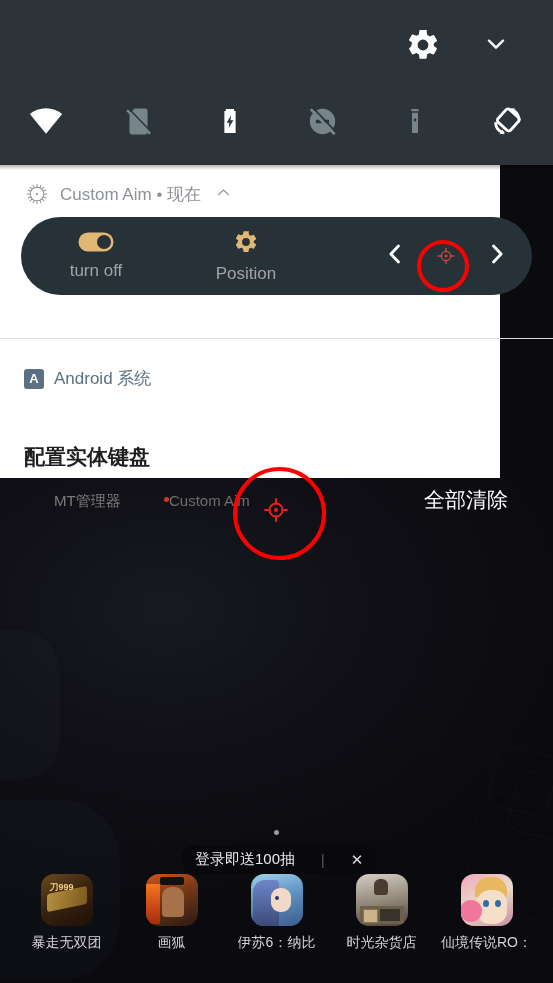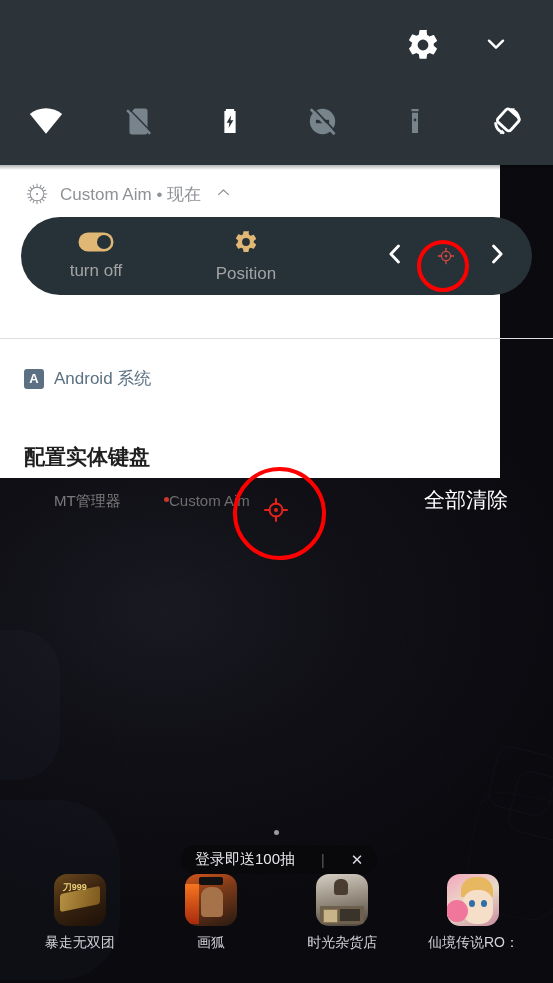--- a/index.html
+++ b/index.html
@@ -532,20 +532,28 @@
 
     <div class="dock-app">
       <div class="dock-icon" style="background:linear-gradient(160deg,#d4541c 0%,#7a3a18 40%,#2a1a12 100%);">
         <div style="position:absolute;left:14px;top:3px;width:24px;height:8px;background:#111;border-radius:2px;"></div>
         <div style="position:absolute;left:16px;top:13px;width:22px;height:30px;background:#a5724a;border-radius:9px 9px 4px 4px;"></div>
         <div style="position:absolute;left:0px;top:10px;width:14px;height:40px;background:linear-gradient(180deg,#ff7a20,#b22b0c);opacity:.9;"></div>
       </div>
       <div class="dock-name">画狐</div>
     </div>
 
+    <div class="dock-app">
+      <div class="dock-icon" style="background:linear-gradient(165deg,#9fd2e8 0%,#5e93c4 45%,#3b5e8c 100%);">
+        <div style="position:absolute;left:2px;top:6px;width:26px;height:46px;background:linear-gradient(180deg,#6e86c8,#3c4a7a);border-radius:12px 4px 0 0;"></div>
+        <div style="position:absolute;left:20px;top:14px;width:20px;height:24px;background:#f0d9c8;border-radius:9px;"></div>
+        <div style="position:absolute;left:24px;top:22px;width:4px;height:4px;background:#243a5e;border-radius:50%;"></div>
+      </div>
+      <div class="dock-name">伊苏6：纳比</div>
+    </div>
 
     <div class="dock-app">
       <div class="dock-icon" style="background:linear-gradient(170deg,#cfc8bd 0%,#9e9display 0%,#a59b8e 50%,#5e564c 100%);">
         <div style="position:absolute;left:0;top:0;width:52px;height:52px;background:linear-gradient(170deg,#d6cfc4,#8d8376 55%,#4a443c);"></div>
         <div style="position:absolute;left:18px;top:5px;width:14px;height:16px;background:#4a3c30;border-radius:6px 6px 3px 3px;"></div>
         <div style="position:absolute;left:4px;top:32px;width:44px;height:18px;background:#6d604c;"></div>
         <div style="position:absolute;left:7px;top:35px;width:13px;height:12px;background:#c7b489;border:1px solid #8a7450;"></div>
         <div style="position:absolute;left:24px;top:35px;width:20px;height:12px;background:#3a332a;"></div>
       </div>
       <div class="dock-name">时光杂货店</div>

